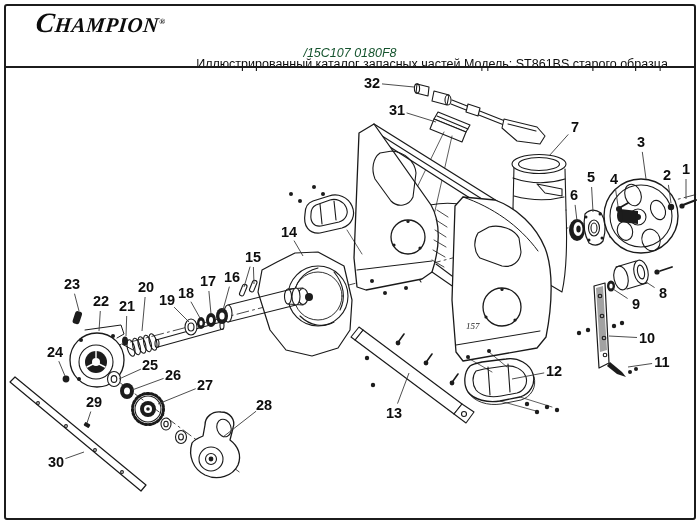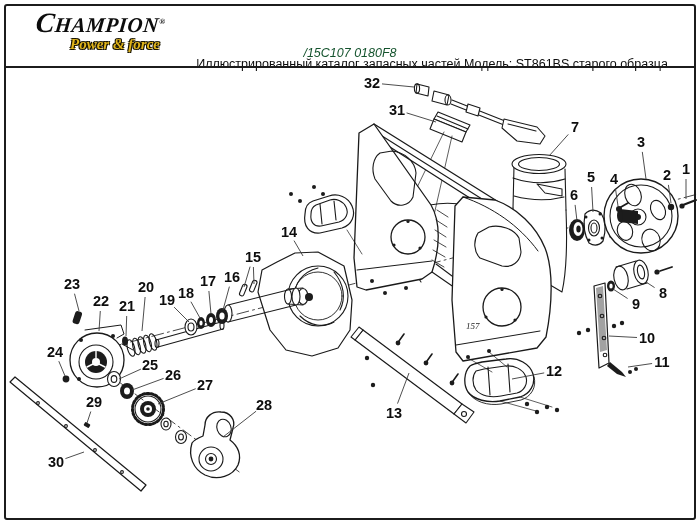--- a/index.html
+++ b/index.html
@@ -30,21 +30,20 @@
   .f{fill:#1c1c1c;stroke:none;}
   .lbl157{font:italic 9px "Liberation Serif",serif;fill:#222;stroke:none;}
 </style>
 </head>
 <body>
 
 <div class="frame"></div>
 
 <div class="logo">
   <div class="brand"><span class="big">C</span><span>HAMPION</span><sup>®</sup></div>
-  <div class="tagline">Power &amp; force</div>
 </div>
 
 <div class="title1">Иллюстрированный каталог запасных частей Модель: ST861BS старого образца</div>
 <div class="title2">/15C107 0180F8</div>
 
 <div class="sep"></div>
 
 <svg width="700" height="524" viewBox="0 0 700 524">
   <g stroke="#1a1a1a" stroke-width="1.1" fill="none" stroke-linecap="round" stroke-linejoin="round">
 

